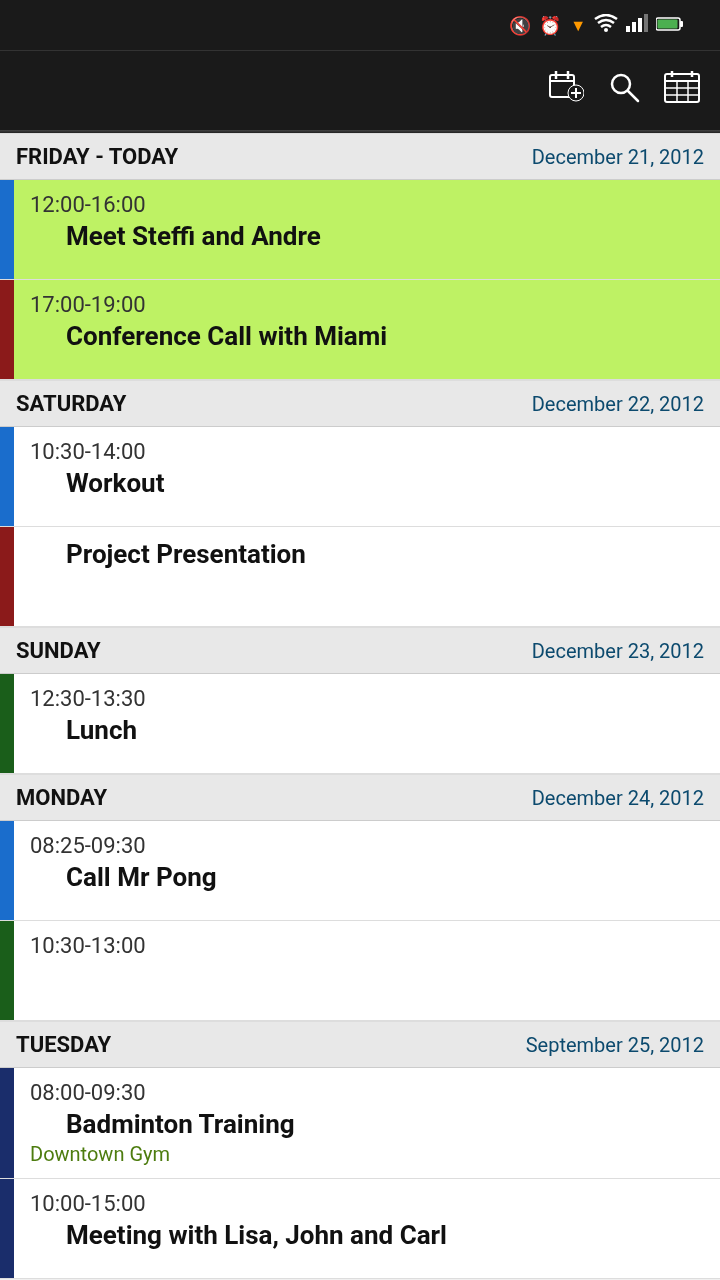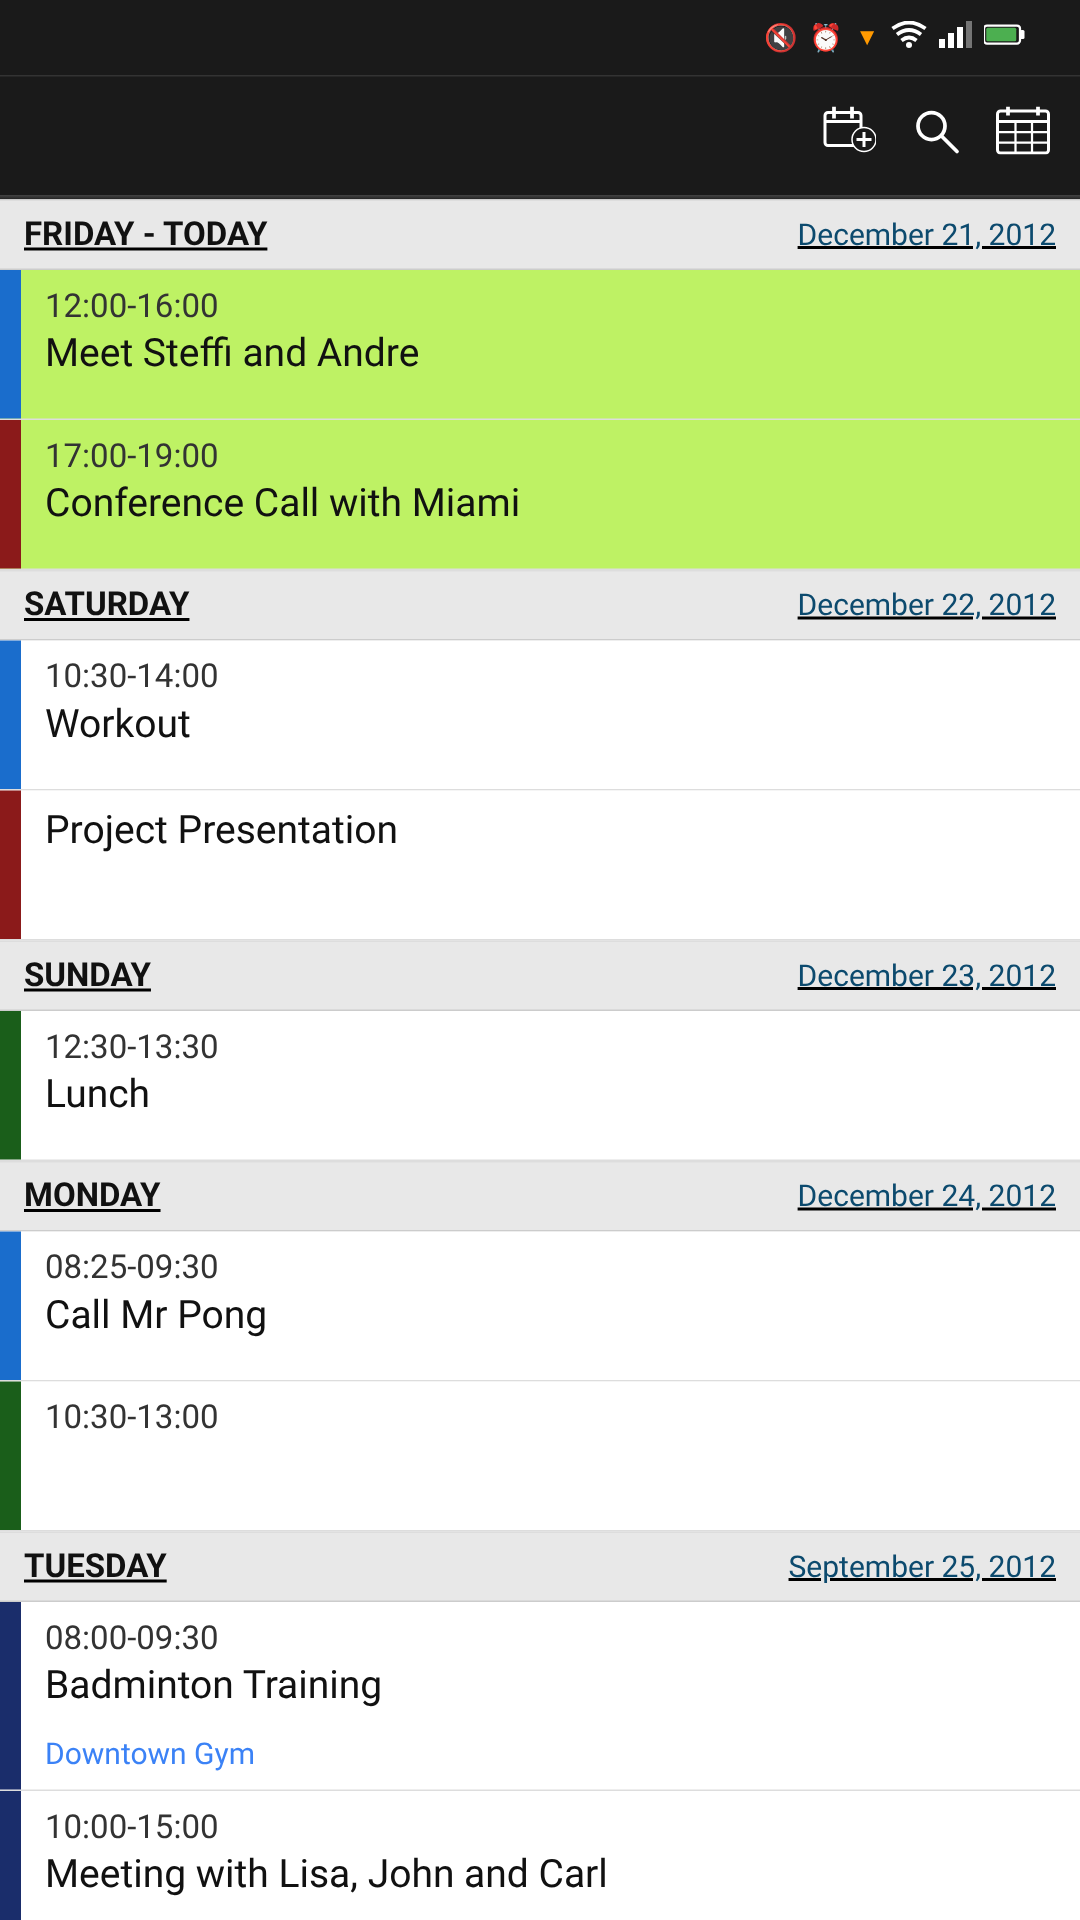--- a/index.html
+++ b/index.html
@@ -71,24 +71,23 @@
       height: 3px;
       background: linear-gradient(to bottom, #444, #222);
     }
 
     
     .day-header {
       background: #e8e8e8;
       padding: 10px 16px;
       display: flex;
       justify-content: space-between;
-      align-items: flex-start;
+      align-items: flex-end;
       border-bottom: 1px solid #ccc;
       border-top: 1px solid #ddd;
-      text-decoration: underline;
     }
     .day-name {
       font-size: 22px;
       font-weight: bold;
       color: #111;
     }
     .day-date {
       font-size: 20px;
       color: #0c4a6e;
     }
@@ -117,27 +116,28 @@
       flex: 1;
       padding: 12px 16px;
     }
     .event-time {
       font-size: 22px;
       color: #333;
       margin-bottom: 4px;
     }
     .event-title {
       font-size: 26px;
-      font-weight: normal;
+      font-weight: bold;
       color: #111;
+      margin-left: 36px;
     }
     .event-subtitle {
       font-size: 20px;
-      color: #3b82f6;
-      margin-top: 18px;
+      color: #4d7c0f;
+      margin-top: 3px;
     }
   </style>
 </head>
 <body>
 
 <div id="status-bar">
   <div class="status-icons">
     <span class="status-icon-item">🔇</span>
     <span class="status-icon-item">⏰</span>
     <span class="status-icon-item" style="font-size:16px; color:#ff9900;">▼</span>

